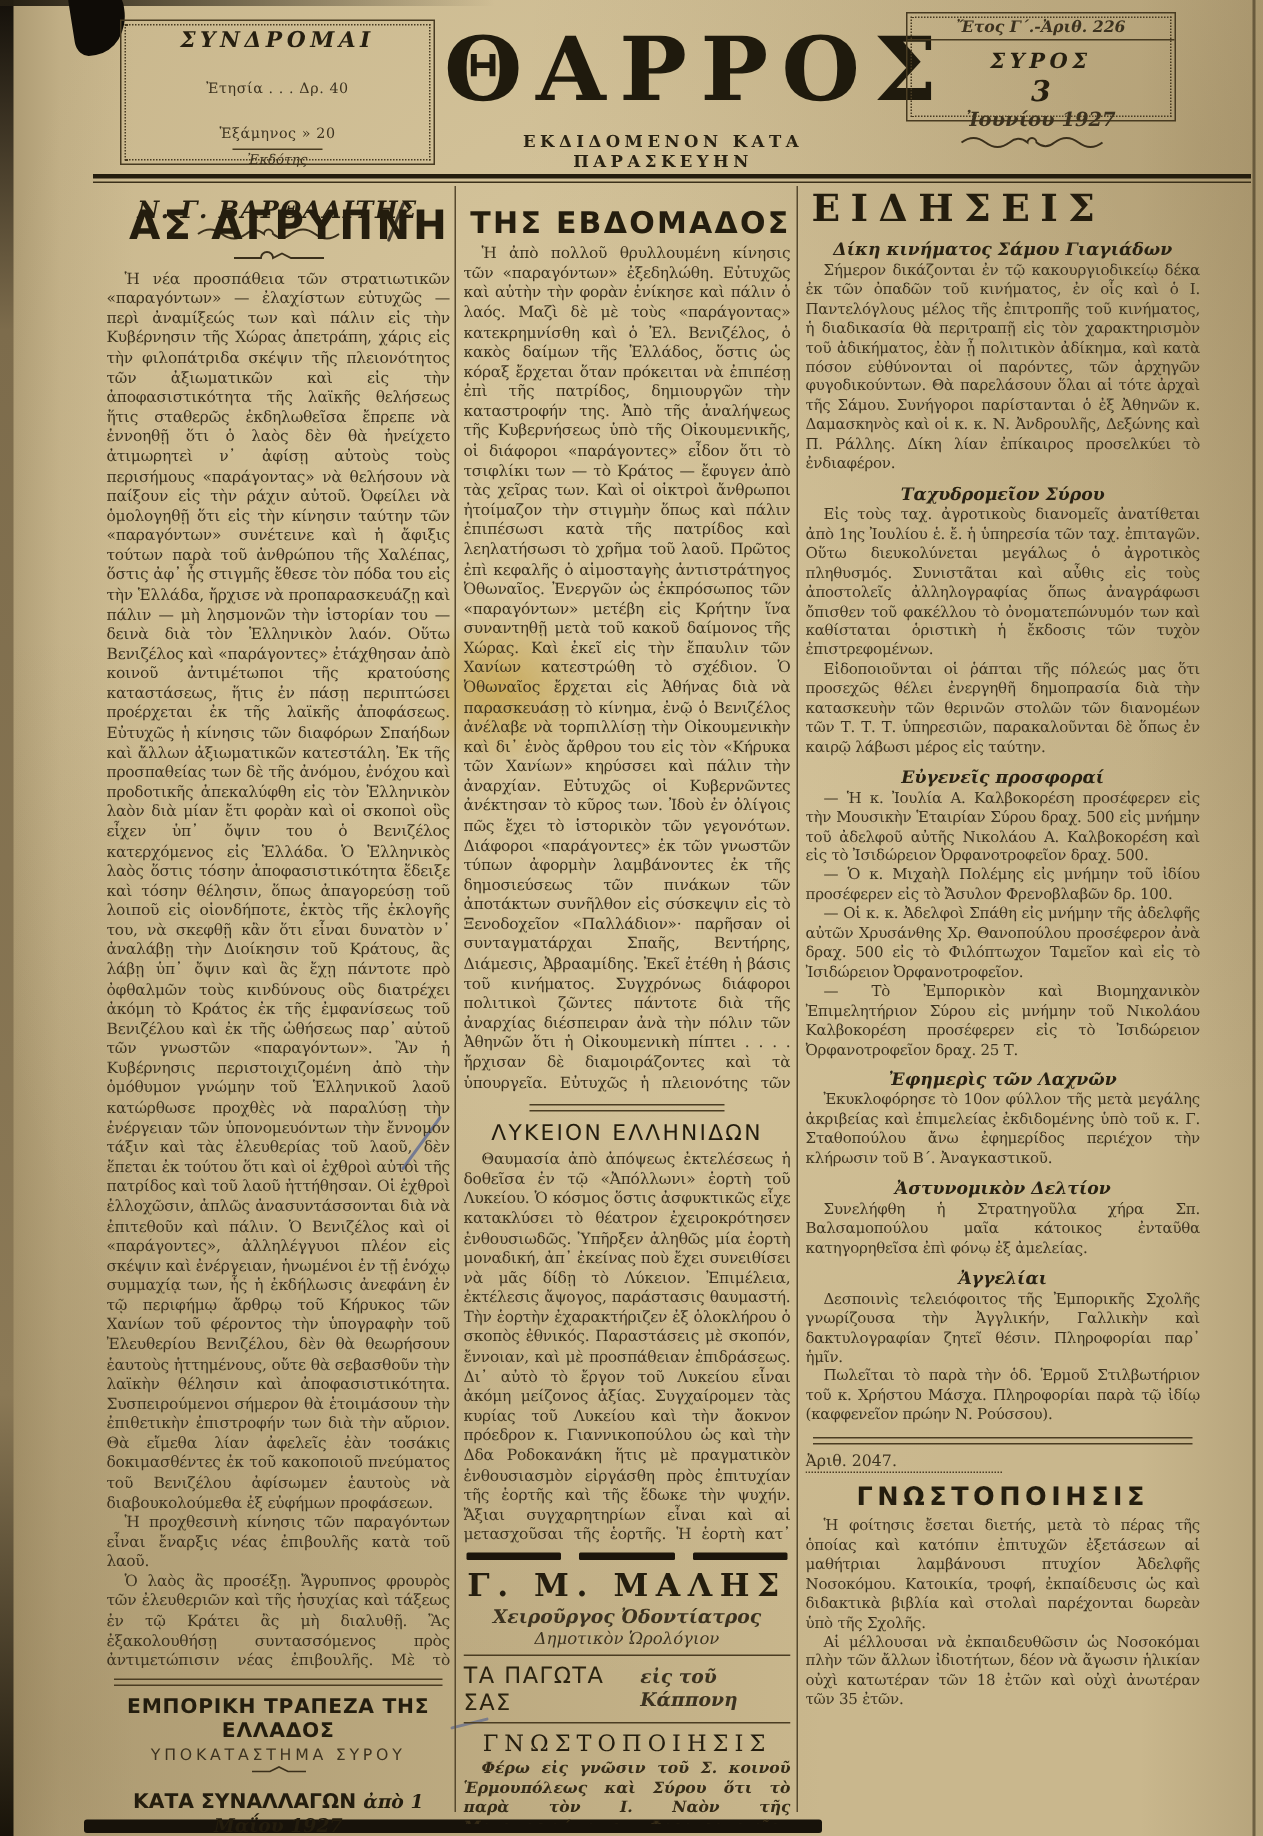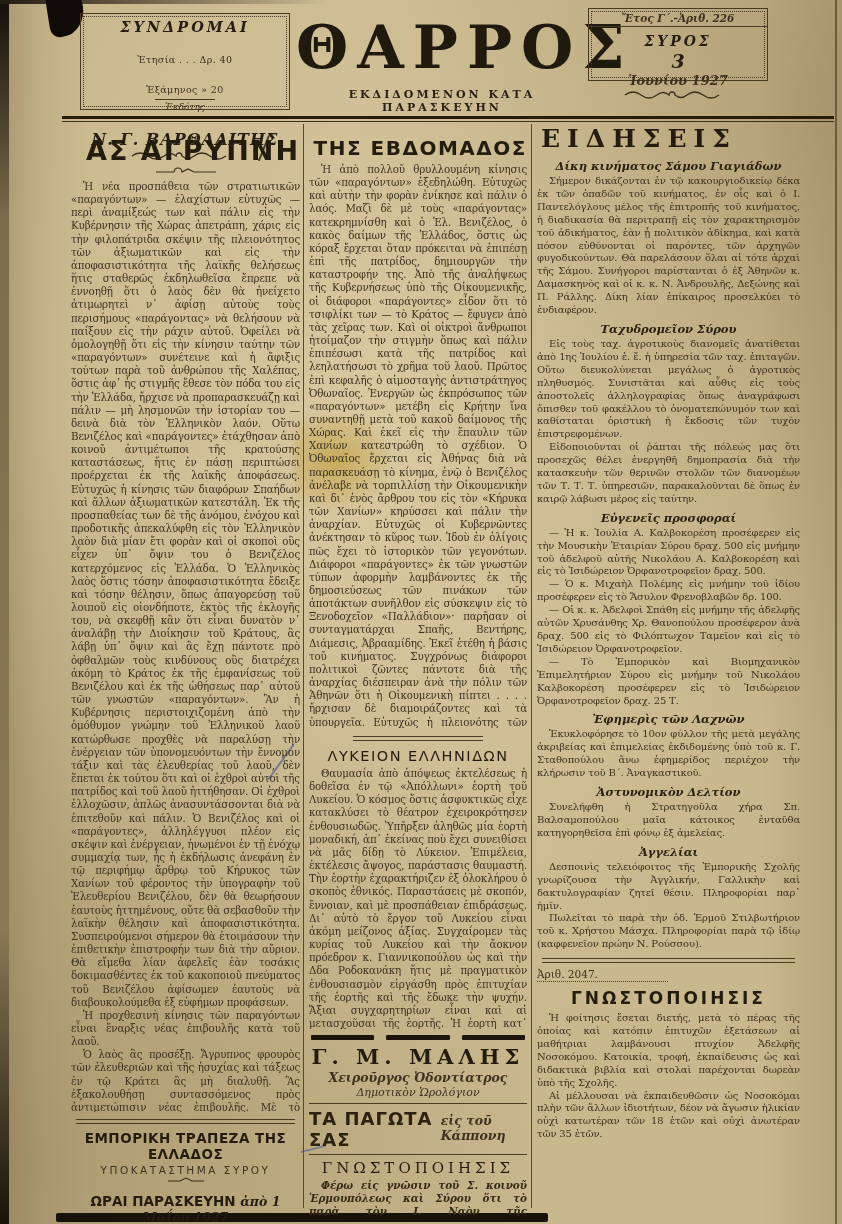--- a/index.html
+++ b/index.html
@@ -32,21 +32,21 @@
     border:1.5px solid #473a21;outline:1px dotted #473a21;outline-offset:-4px;text-align:center;padding-top:4px;box-sizing:border-box;}
   .sub-title{font-weight:bold;font-size:14.5px;letter-spacing:3px;}
   .sub-line{font-size:9.5px;margin-top:19px;letter-spacing:.4px;}
   .sub-div{width:60px;margin:4px auto 2px;border-top:1px solid #473a21;}
   .sub-pub-label{font-size:9px;font-style:italic;}
   .sub-pub{font-weight:bold;font-size:16px;letter-spacing:1px;margin-top:18px;}
   .paper-title{position:absolute;left:296px;top:12px;width:292px;text-align:center;
     font-weight:bold;font-size:60px;letter-spacing:9px;color:#1f1a0d;transform:scaleY(.98);}
   .paper-subtitle{position:absolute;left:296px;top:88px;width:292px;text-align:center;
     font-weight:bold;font-size:11px;letter-spacing:3px;color:#2a2313;}
-  .issue-box{position:absolute;left:588px;top:8px;width:180px;height:73px;
+  .issue-box{position:absolute;left:604px;top:8px;width:180px;height:73px;
     border:1.5px solid #473a21;outline:1px dotted #473a21;outline-offset:-4px;text-align:center;box-sizing:border-box;}
   .issue-year{font-size:10.5px;font-style:italic;font-weight:bold;padding:3px 0 2px;border-bottom:1px solid #473a21;}
   .issue-place{font-weight:bold;font-style:italic;font-size:14px;letter-spacing:3px;margin-top:6px;}
   .issue-day{font-weight:bold;font-size:19px;margin-top:1px;}
   .issue-date{font-weight:bold;font-style:italic;font-size:13px;margin-top:1px;}
   .orn{display:block;margin:2px auto 0;}
   .masthead-rule{position:absolute;left:62px;top:116px;width:772px;border-top:3px solid #241d0e;}
   .masthead-rule2{position:absolute;left:62px;top:121px;width:772px;border-top:1px solid #3b301a;}
 
   
@@ -77,21 +77,21 @@
   .dr-full{width:96%;margin:7px auto 5px;}
   .heavy-dashes{display:flex;gap:12px;margin:6px 2px 4px;}
   .heavy-dashes span{height:5px;background:#1c150b;flex:1;border-radius:1px;}
   .thin-rule{border-top:1px solid #4a3c22;margin:4px 0;}
 
   
   .malis-name{font-weight:bold;font-size:21px;letter-spacing:5px;text-align:center;color:#241d0e;}
   .malis-l2{font-weight:bold;font-style:italic;font-size:12.5px;text-align:center;margin-top:1px;}
   .malis-l3{font-style:italic;font-size:11px;text-align:center;margin-top:1px;}
   .pagota{display:flex;align-items:baseline;justify-content:center;gap:8px;margin:2px 0;}
-  .pagota-left{font-family:"DejaVu Sans",sans-serif;font-weight:bold;font-size:18px;letter-spacing:1px;color:#2b2310;}
+  .pagota-left{font-family:"DejaVu Sans",sans-serif;font-weight:normal;font-size:15px;letter-spacing:1px;color:#2b2310;}
   .pagota-right{font-weight:bold;font-style:italic;font-size:12.5px;}
   .gn-title{font-size:15px;letter-spacing:4px;text-align:center;margin:3px 0 2px;color:#241d0e;}
   .gn-body p{margin:0;text-align:justify;font-size:10.4px;line-height:13px;text-indent:12px;font-style:italic;font-weight:bold;color:#352b17;}
 
   .bank{margin-top:6px;text-align:center;}
   .bank-name{font-family:"DejaVu Sans",sans-serif;font-weight:bold;font-size:13.5px;letter-spacing:.5px;color:#241d0e;}
   .bank-branch{font-family:"DejaVu Sans",sans-serif;font-size:10.5px;letter-spacing:2.5px;margin-top:2px;}
   .bank-hours1{margin-top:8px;font-family:"DejaVu Sans",sans-serif;font-weight:bold;font-size:13.5px;color:#241d0e;}
   .bank-hours1 .it{font-family:"DejaVu Serif",serif;font-style:italic;font-weight:bold;font-size:12.5px;letter-spacing:0;}
   .bank-hours2{margin-top:5px;font-family:"DejaVu Sans",sans-serif;font-weight:bold;font-size:18px;letter-spacing:1px;color:#241d0e;}
@@ -156,21 +156,21 @@
         <p>Ἡ προχθεσινὴ κίνησις τῶν παραγόντων εἶναι ἔναρξις νέας ἐπιβουλῆς κατὰ τοῦ λαοῦ.</p>
         <p>Ὁ λαὸς ἂς προσέξῃ. Ἄγρυπνος φρουρὸς τῶν ἐλευθεριῶν καὶ τῆς ἡσυχίας καὶ τάξεως ἐν τῷ Κράτει ἂς μὴ διαλυθῇ. Ἂς ἐξακολουθήσῃ συντασσόμενος πρὸς ἀντιμετώπισιν νέας ἐπιβουλῆς. Μὲ τὸ πνεῦμα ἤρεμον καὶ ἀποφασιστικὸν ἂς ἀγρυπνῇ ὡς φρουρὸς ἀκοίμητος. Καὶ ἂς εἶναι ἕτοιμος. Διὰ νὰ ἡσυχάσωμεν ἔχομεν ἀνάγκην μιᾶς πλήρους λαϊκῆς νίκης. Αὐτὴ θ᾽ ἀποκαταστήσῃ τὴν λαϊκήν μας ἐλευθερίαν.</p>
       </div>
     <div class="double-rule dr-full"></div>
     <div class="bank">
       <div class="bank-name">ΕΜΠΟΡΙΚΗ ΤΡΑΠΕΖΑ ΤΗΣ ΕΛΛΑΔΟΣ</div>
       <div class="bank-branch">ΥΠΟΚΑΤΑΣΤΗΜΑ ΣΥΡΟΥ</div>
       <svg class="orn-small" width="40" height="8" viewBox="0 0 40 8">
           <path d="M2 4 h12 l6 -3 l6 3 h12" stroke="#3a2f1b" stroke-width="1.1" fill="none"></path>
         </svg>
-      <div class="bank-hours1"><span>ΩΡΑΙ ΠΑΡΑΣΚΕΥΗΝ</span> <span class="it">ἀπὸ 1 Μαΐου 1927</span></div>
+      <div class="bank-hours1"><span>ΚΑΤΑ ΣΥΝΑΛΛΑΓΩΝ</span> <span class="it">ἀπὸ 1 Μαΐου 1927</span></div>
       <div class="bank-hours2">Π.Μ. 9-12 — Μ.Μ. 3½ - 5½</div>
     </div>
   </div>
 
   <div class="col col-mid">
     <div class="h-big h-mid">ΤΗΣ ΕΒΔΟΜΑΔΟΣ</div>
     <div class="bodytext mid-body">
         <p>Ἡ ἀπὸ πολλοῦ θρυλλουμένη κίνησις τῶν «παραγόντων» ἐξεδηλώθη. Εὐτυχῶς καὶ αὐτὴν τὴν φορὰν ἐνίκησε καὶ πάλιν ὁ λαός. Μαζὶ δὲ μὲ τοὺς «παράγοντας» κατεκρημνίσθη καὶ ὁ Ἐλ. Βενιζέλος, ὁ κακὸς δαίμων τῆς Ἑλλάδος, ὅστις ὡς κόραξ ἔρχεται ὅταν πρόκειται νὰ ἐπιπέσῃ ἐπὶ τῆς πατρίδος, δημιουργῶν τὴν καταστροφήν της. Ἀπὸ τῆς ἀναλήψεως τῆς Κυβερνήσεως ὑπὸ τῆς Οἰκουμενικῆς, οἱ διάφοροι «παράγοντες» εἶδον ὅτι τὸ τσιφλίκι των — τὸ Κράτος — ἔφυγεν ἀπὸ τὰς χεῖρας των. Καὶ οἱ οἰκτροὶ ἄνθρωποι ἠτοίμαζον τὴν στιγμὴν ὅπως καὶ πάλιν ἐπιπέσωσι κατὰ τῆς πατρίδος καὶ λεηλατήσωσι τὸ χρῆμα τοῦ λαοῦ. Πρῶτος ἐπὶ κεφαλῆς ὁ αἱμοσταγὴς ἀντιστράτηγος Ὀθωναῖος. Ἐνεργῶν ὡς ἐκπρόσωπος τῶν «παραγόντων» μετέβη εἰς Κρήτην ἵνα συναντηθῇ μετὰ τοῦ κακοῦ δαίμονος τῆς Χώρας. Καὶ ἐκεῖ εἰς τὴν ἔπαυλιν τῶν Χανίων κατεστρώθη τὸ σχέδιον. Ὁ Ὀθωναῖος ἔρχεται εἰς Ἀθήνας διὰ νὰ παρασκευάσῃ τὸ κίνημα, ἐνῷ ὁ Βενιζέλος ἀνέλαβε νὰ τορπιλλίσῃ τὴν Οἰκουμενικὴν καὶ δι᾽ ἑνὸς ἄρθρου του εἰς τὸν «Κήρυκα τῶν Χανίων» κηρύσσει καὶ πάλιν τὴν ἀναρχίαν. Εὐτυχῶς οἱ Κυβερνῶντες ἀνέκτησαν τὸ κῦρος των. Ἰδοὺ ἐν ὀλίγοις πῶς ἔχει τὸ ἱστορικὸν τῶν γεγονότων. Διάφοροι «παράγοντες» ἐκ τῶν γνωστῶν τύπων ἀφορμὴν λαμβάνοντες ἐκ τῆς δημοσιεύσεως τῶν πινάκων τῶν ἀποτάκτων συνῆλθον εἰς σύσκεψιν εἰς τὸ Ξενοδοχεῖον «Παλλάδιον»· παρῆσαν οἱ συνταγματάρχαι Σπαῆς, Βεντήρης, Διάμεσις, Ἀβρααμίδης. Ἐκεῖ ἐτέθη ἡ βάσις τοῦ κινήματος. Συγχρόνως διάφοροι πολιτικοὶ ζῶντες πάντοτε διὰ τῆς ἀναρχίας διέσπειραν ἀνὰ τὴν πόλιν τῶν Ἀθηνῶν ὅτι ἡ Οἰκουμενικὴ πίπτει . . . . ἤρχισαν δὲ διαμοιράζοντες καὶ τὰ ὑπουργεῖα. Εὐτυχῶς ἡ πλειονότης τῶν ἀξιωματικῶν τῶν ἀνωτέρων καὶ ἡ ὁλότης τῶν κατωτέρων ἀντετάχθησαν κατὰ πάσης ἀναμίξεως τῶν ταραξιῶν καὶ οὕτω τὸ κίνημα κατεστάλη ἐν τῇ γενέσει του. Ἡ Κυβέρνησις ἀντικατέστησε τὸν φρούραρχον καὶ τοὺς διοικητὰς τῶν Συνταγμάτων. Οὕτω ἔληξεν ἡ κίνησις τῶν «παραγόντων». Ἡ Κυβέρνησις ἔχει νῦν καθῆκον νὰ πατάξῃ τοὺς ταραξίας. Ὁ λαὸς καὶ ὁ στρατὸς θὰ τὴν χειροκροτήσουν.</p>
       </div>
     <div class="double-rule dr-mid"></div>

